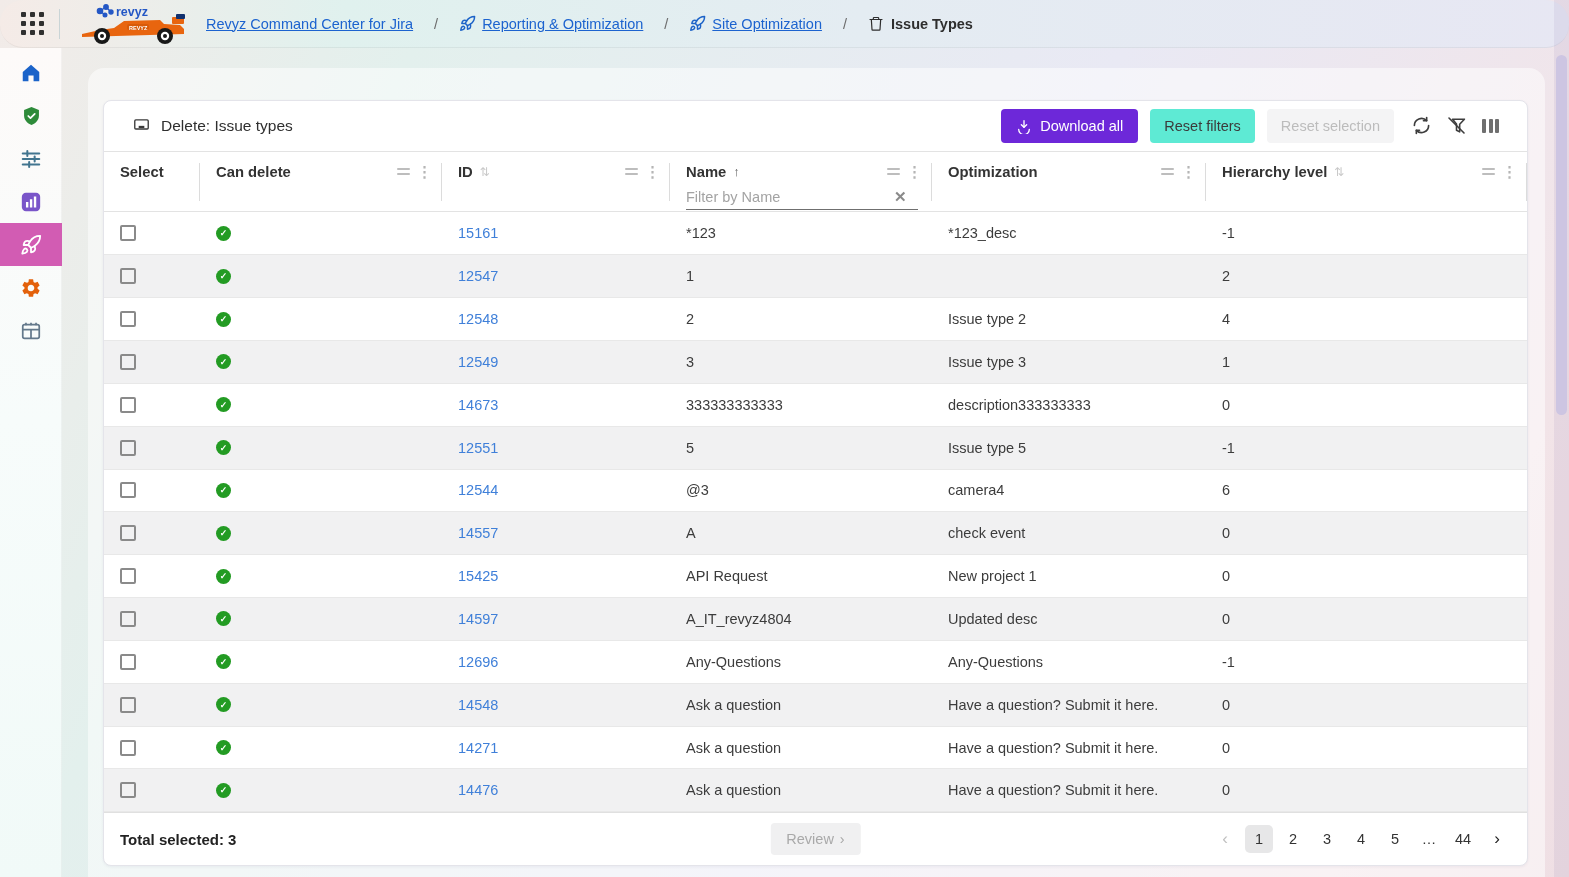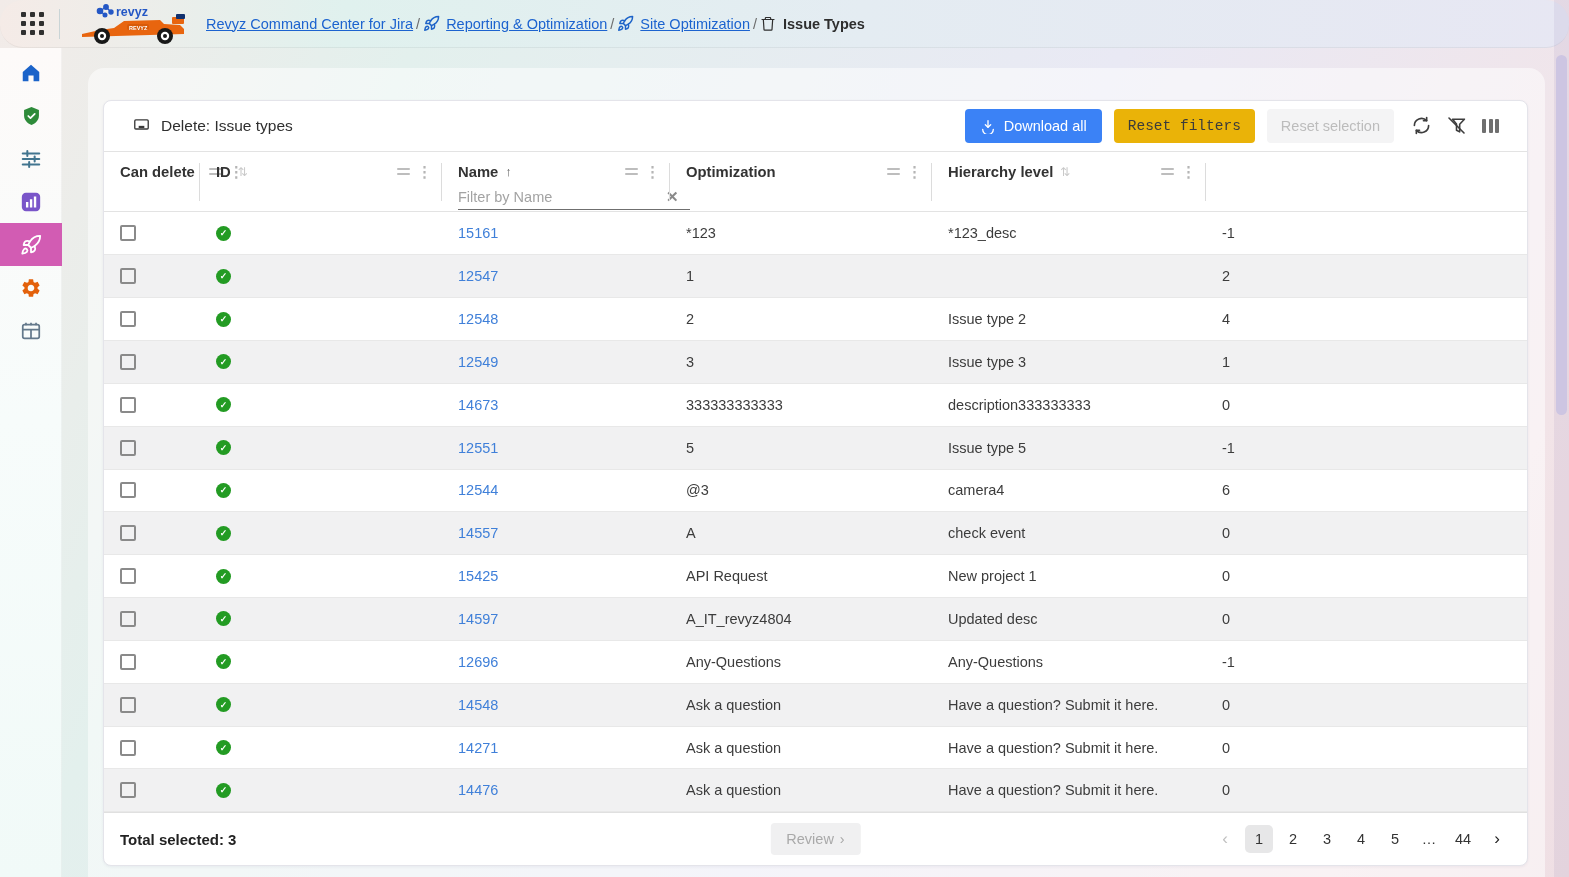--- a/index.html
+++ b/index.html
@@ -10,21 +10,21 @@
 
   
   .topbar { position:absolute; left:0; top:0; width:1569px; height:48px;
     background:linear-gradient(90deg,#f5ebe7 0%,#e0f1ee 22%,#e4ecf2 55%,#e7e7f3 100%);
     display:flex; align-items:center; border-bottom:1px solid rgba(0,0,0,0.05); z-index:5;border-radius:23px;}
   .grid-icon { width:24px; height:24px; margin-left:21px; display:grid;
     grid-template-columns:repeat(3,1fr); gap:3px; cursor:pointer; }
   .grid-icon span { width:5px; height:5px; background:#2f2f2f; border-radius:1px; }
   .top-divider { width:1px; height:30px; background:#c9d4d6; margin:0 12px 0 14px; }
   .logo { display:flex; align-items:center; height:46px; }
-  .crumbs { display:flex; align-items:center; margin-left:16px; font-size:14.5px; gap:3px;}
+  .crumbs { display:flex; align-items:center; margin-left:16px; font-size:14.5px; gap:21px;}
   .crumb-link { color:#1c63cf; text-decoration:underline; cursor:pointer; display:flex; align-items:center; gap:6px;}
   .crumb-sep { color:#6b6b6b; }
   .crumb-current { color:#2e2e2e; font-weight:700; display:flex; align-items:center; gap:7px; }
   .rocket-blue { width:17px; height:17px; stroke:#1d63c8; fill:none; stroke-width:2.1; stroke-linecap:round; stroke-linejoin:round;}
   .trash-dark { width:16px; height:17px; stroke:#2e2e2e; fill:none; stroke-width:1.8; stroke-linecap:round;}
 
   
   .sidebar { position:absolute; left:0; top:48px; width:62px; height:829px;
     background:linear-gradient(180deg,#fdfaf9 0%,#f7fcfb 45%,#f1faf8 100%);
     border-right:1px solid rgba(0,0,0,0.04); z-index:4; }
@@ -38,22 +38,22 @@
   .card { position:absolute; left:103px; top:100px; width:1425px; height:766px;
     background:#ffffff; border:1px solid #e4e4ea; border-radius:8px;
     box-shadow:0 1px 3px rgba(40,40,80,0.06); display:flex; flex-direction:column; }
 
   
   .toolbar { height:50px; display:flex; align-items:center; padding:0 28px; }
   .toolbar-title { display:flex; align-items:center; gap:10px; font-size:15.5px; color:#2f2f2f; }
   .toolbar-spacer { flex:1; }
   .btn { height:34px; border:none; border-radius:4px; font-size:14.5px; cursor:pointer;
     display:flex; align-items:center; gap:8px; font-family:inherit; }
-  .btn-primary { background:#3b82f6; color:#fff; padding:0 15px; }
-  .btn-light { background:#eab308; color:#3b3b3b; padding:0 14px; margin-left:12px;font-family:Liberation Mono, monospace; }
+  .btn-primary { background:#6d28d9; color:#fff; padding:0 15px; }
+  .btn-light { background:#5eead4; color:#3b3b3b; padding:0 14px; margin-left:12px; }
   .btn-disabled { background:#f4f4f5; color:#bcbcbc; padding:0 14px; margin-left:12px; cursor:default;}
   .tool-icons { display:flex; align-items:center; gap:16px; margin-left:18px; }
   .tool-icons svg { cursor:pointer; }
   .cols-icon { display:flex; gap:2.5px; cursor:pointer; }
   .cols-icon span { width:4px; height:14px; background:#6f6f6f; border-radius:1px; }
 
   
   .thead { height:62px; border-top:1px solid #e3e3e3; border-bottom:1px solid #e3e3e3;
     display:grid; grid-template-columns:96px 242px 228px 262px 274px 1fr; position:relative;}
   .th { position:relative; padding:12px 10px 0 16px; font-size:14.8px; font-weight:700; color:#333;}
@@ -277,20 +277,25 @@
         </svg>
       <span class="cols-icon">
           <span></span>
           <span></span>
           <span></span>
         </span>
     </div>
   </div>
 
   <div class="thead">
+    <div class="th">
+      <div class="th-row">
+          <span class="th-label">Select</span>
+        </div>
+    </div>
     <div class="th">
       <div class="th-row">
         <span class="th-label">Can delete</span>
         <span class="th-flex"></span>
         <span class="menu-eq">
             <span></span>
             <span></span>
           </span>
         <span class="dots">⋮</span>
       </div>

